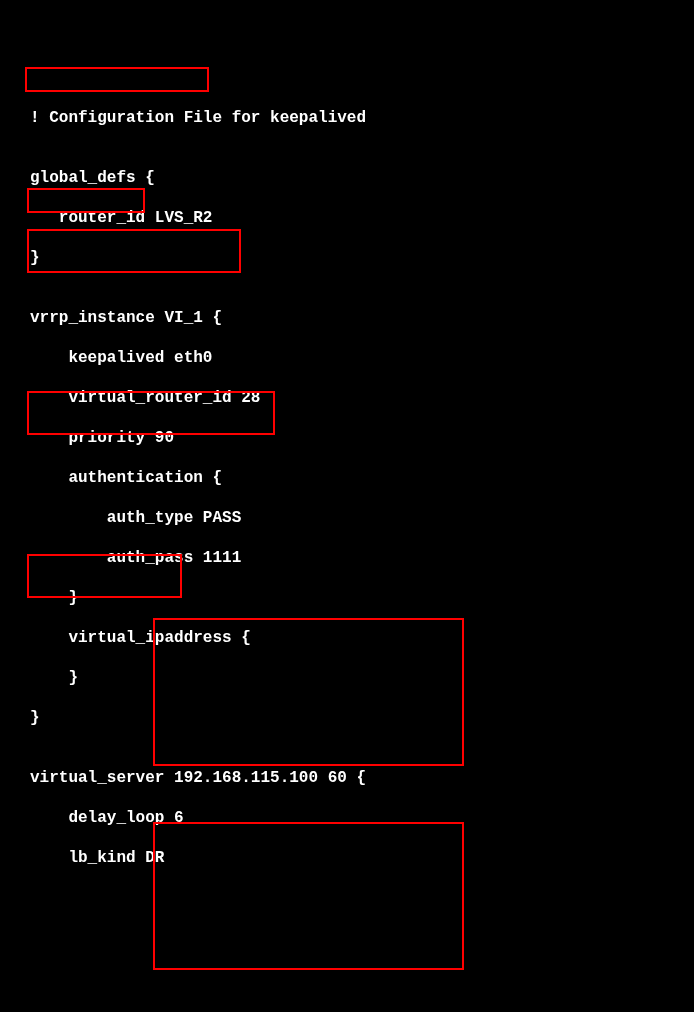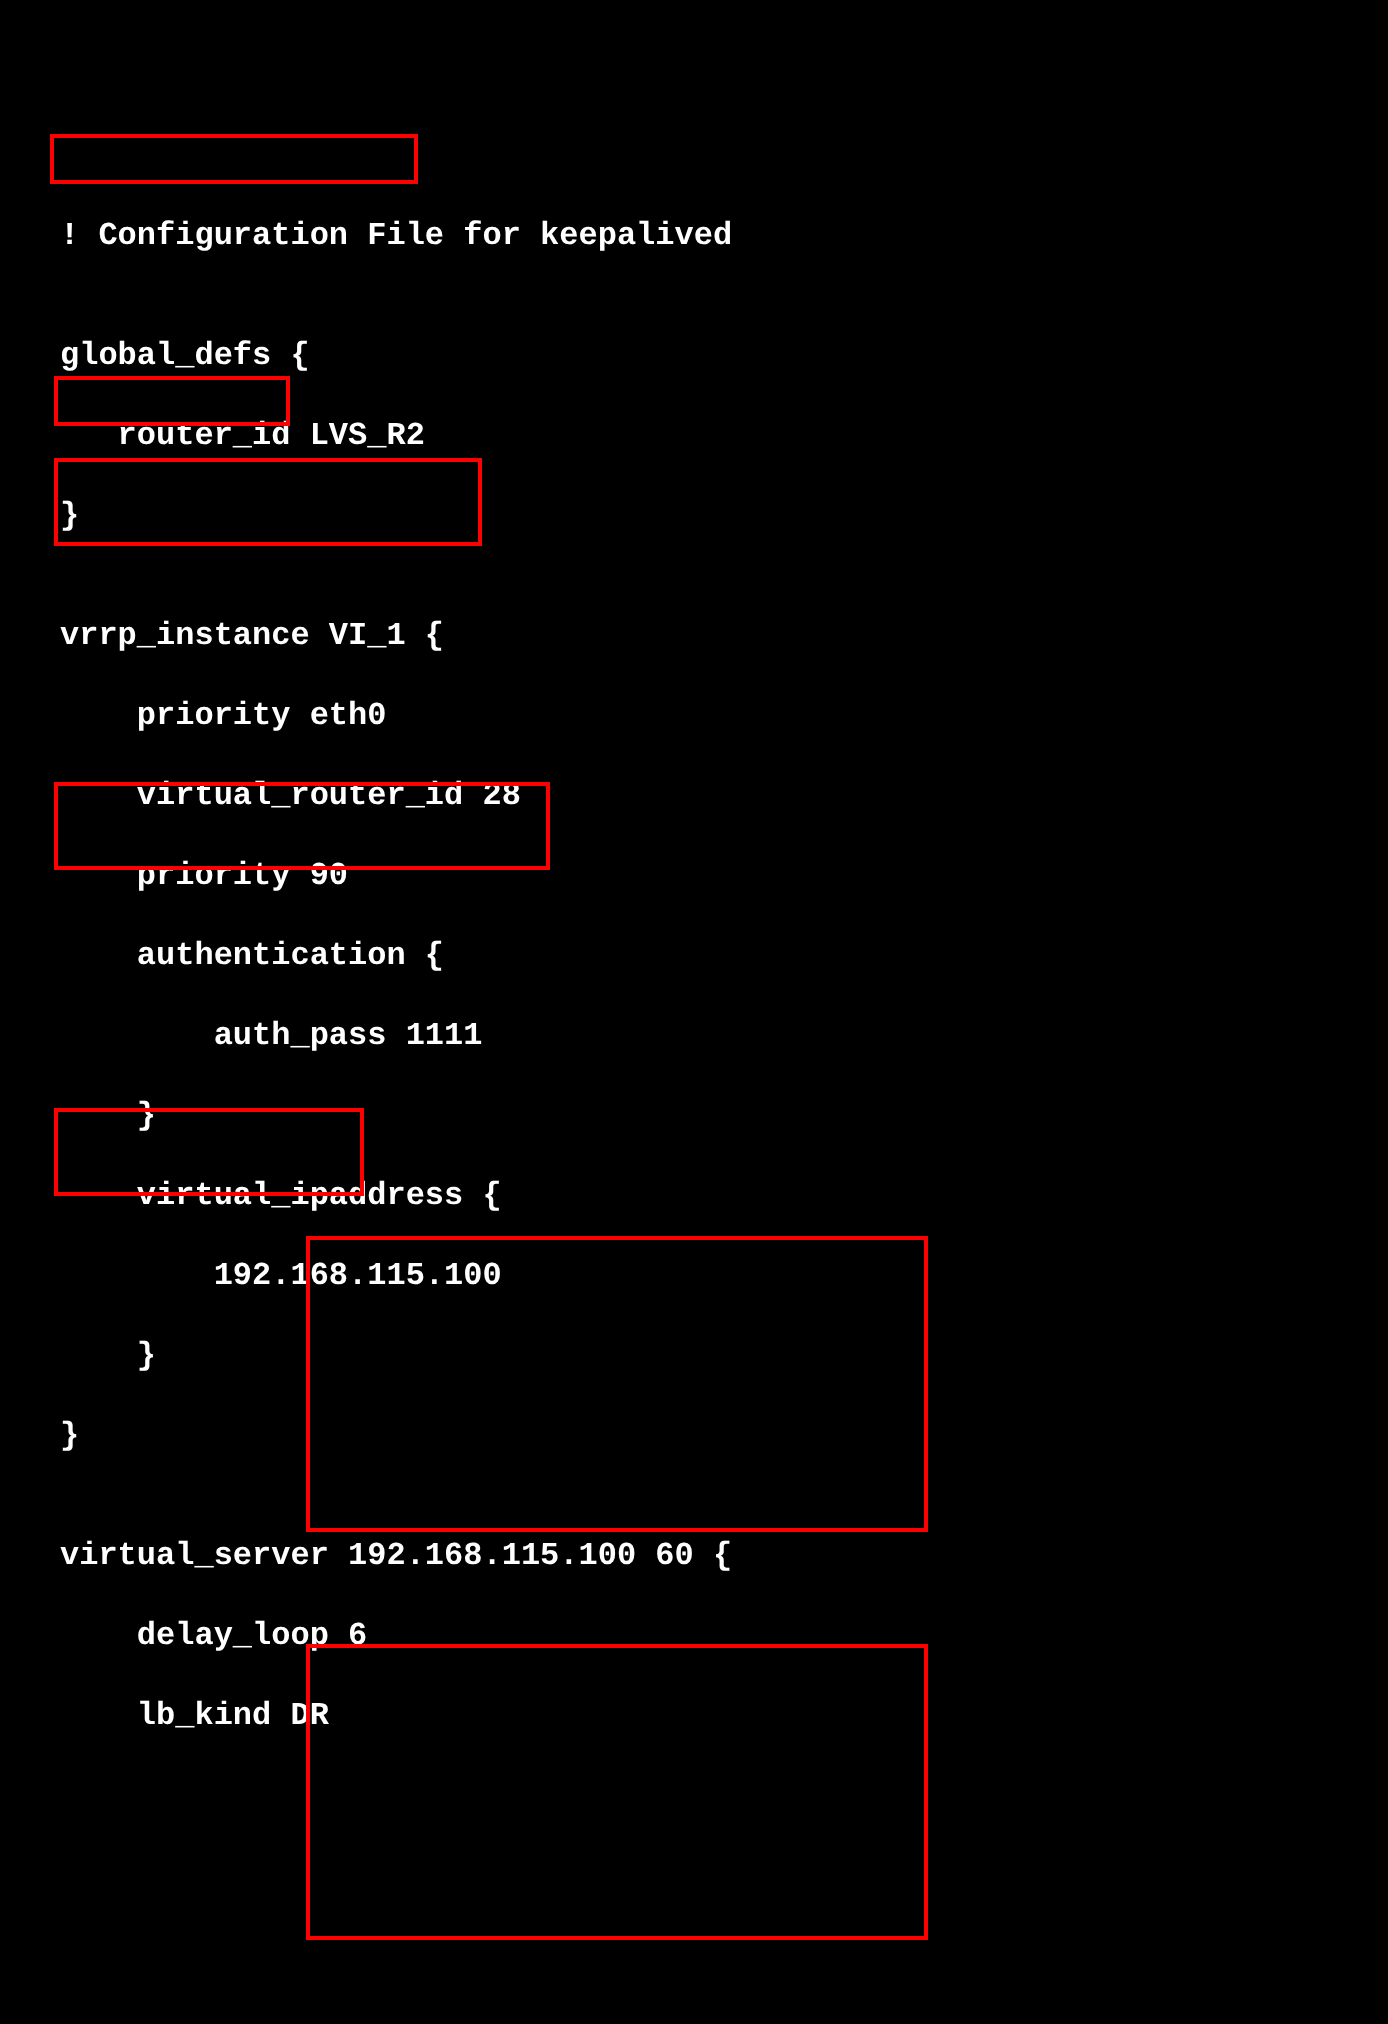--- a/index.html
+++ b/index.html
@@ -31,28 +31,28 @@
 
 
 <div>
 <span class="line">! Configuration File for keepalived</span>
 <span class="line"></span>
 <span class="line">global_defs {</span>
 <span class="line">   router_id LVS_R2</span>
 <span class="line">}</span>
 <span class="line"></span>
 <span class="line">vrrp_instance VI_1 {</span>
-<span class="line">    priority eth0</span>
+<span class="line">    keepalived eth0</span>
 <span class="line">    virtual_router_id 28</span>
 <span class="line">    priority 90</span>
 <span class="line">    authentication {</span>
+<span class="line">        auth_type PASS</span>
 <span class="line">        auth_pass 1111</span>
 <span class="line">    }</span>
 <span class="line">    virtual_ipaddress {</span>
-<span class="line">        192.168.115.100</span>
 <span class="line">    }</span>
 <span class="line">}</span>
 <span class="line"></span>
 <span class="line">virtual_server 192.168.115.100 60 {</span>
 <span class="line">    delay_loop 6</span>
 <span class="line">    lb_kind DR</span>
 
 <span class="line"></span>
 
 

